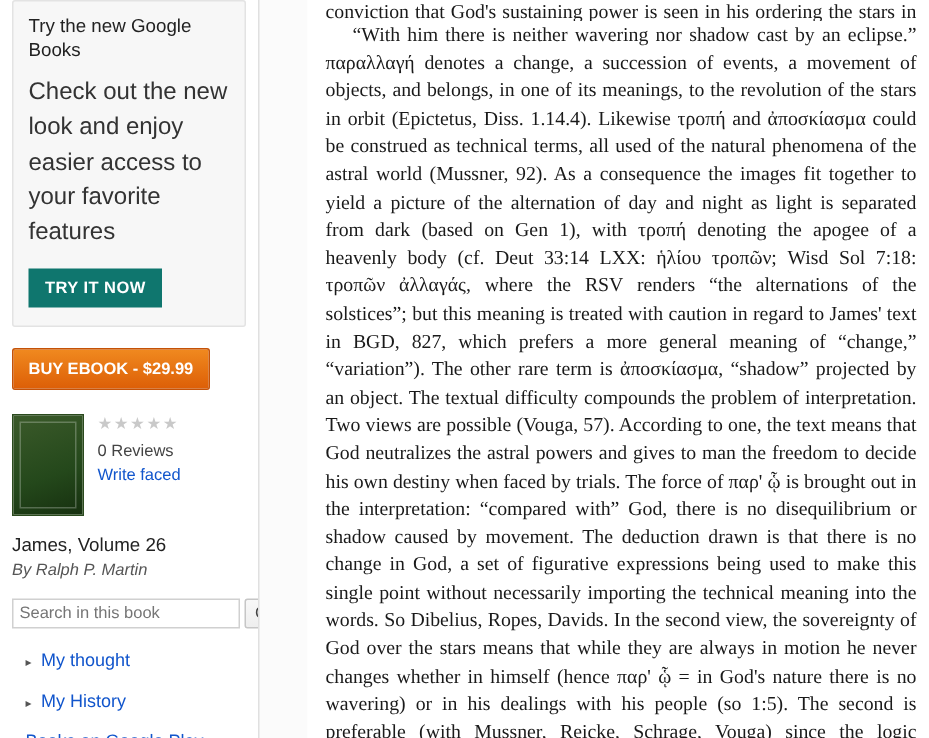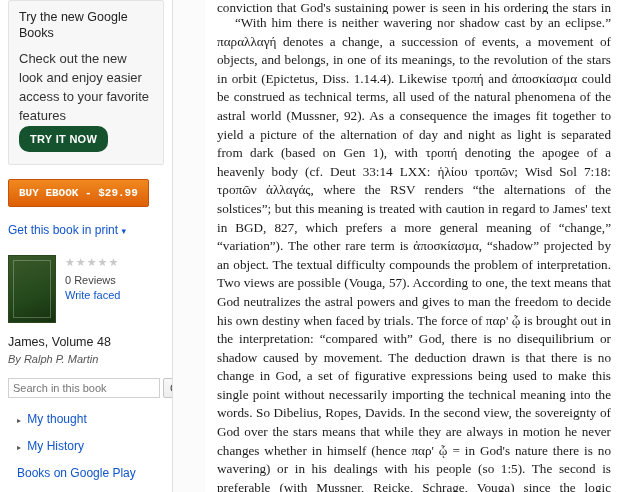--- a/index.html
+++ b/index.html
@@ -36,50 +36,49 @@
     padding: 9px 10px 12px 10px;
     margin-bottom: 14px;
   }
   .promo-title {
     font-size: 12.5px;
     color: #222;
     margin-bottom: 9px;
     line-height: 1.25;
   }
   .promo-text {
-    font-size: 13px;
+    font-size: 16px;
     color: #333;
     line-height: 1.45;
-    margin-bottom: 0;
+    margin-bottom: 13px;
   }
   .try-btn {
     display: inline-block;
-    background: #14532d;
+    background: #0f766e;
     color: #fff;
     font-size: 11px;
     font-weight: bold;
     letter-spacing: .3px;
     padding: 7px 11px;
-    border-radius: 10px;
+    border-radius: 0;
     border: none;
     cursor: pointer;
   }
   .buy-btn {
     display: inline-block;
     background: #e8690b;
     background: linear-gradient(#f0891f, #dd5f07);
     color: #fff;
     font-size: 11px;
     font-weight: bold;
     padding: 7px 10px;
     border-radius: 2px;
     border: 1px solid #c55207;
     margin-bottom: 16px;
     cursor: pointer;
-    font-family: Liberation Mono, monospace;
   }
   .print-link {
     font-size: 12px;
     color: #1155cc;
     margin-bottom: 18px;
     cursor: pointer;
   }
   .print-link .caret { font-size: 9px; }
   .book-block {
     display: flex;
@@ -203,35 +202,31 @@
   <div class="sidebar">
 
     <div class="promo-box">
       <div class="promo-title">Try the new Google Books</div>
       <div class="promo-text">Check out the new look and enjoy easier access to your favorite features</div>
       <button class="try-btn">TRY IT NOW</button>
     </div>
 
     <div class="buy-btn">BUY EBOOK - $29.99</div>
 
-    <div class="print-link">
-      <span>Get this book in print</span>
-      <span class="caret">▾</span>
-    </div>
 
     <div class="book-block">
       <div class="book-cover"></div>
       <div class="rating-block">
         <div class="stars">★★★★★</div>
         <div class="reviews-count">0 Reviews</div>
         <div class="write-review">Write faced</div>
       </div>
     </div>
 
-    <div class="book-title">James, Volume 48</div>
+    <div class="book-title">James, Volume 26</div>
     <div class="book-author">By Ralph P. Martin</div>
 
     <div class="search-row">
       <input class="search-input" type="text" placeholder="Search in this book" style="">
       <button class="go-btn">Go</button>
     </div>
 
     <div class="nav-link sub">
       <span class="arrow">▸</span>
       <span>My thought</span>

